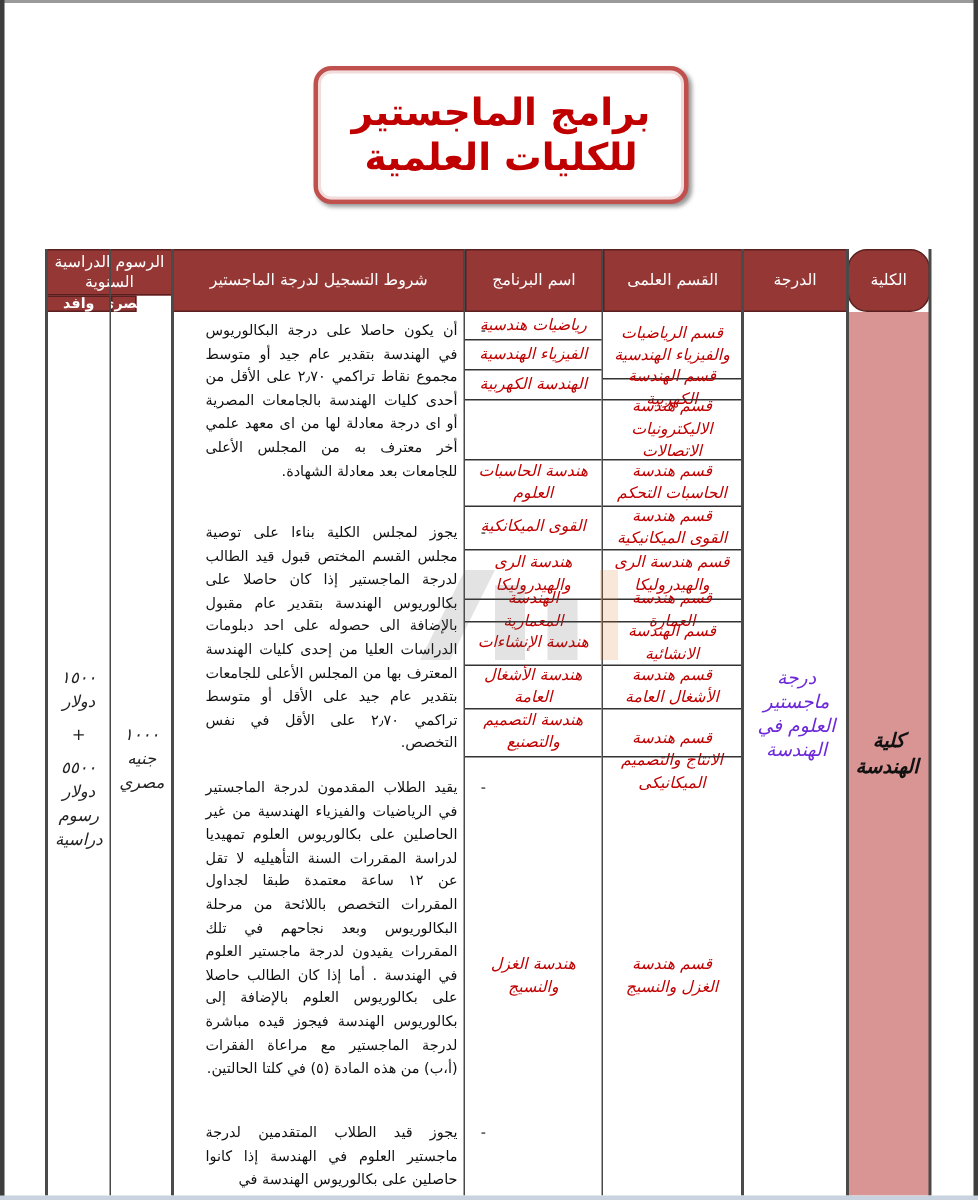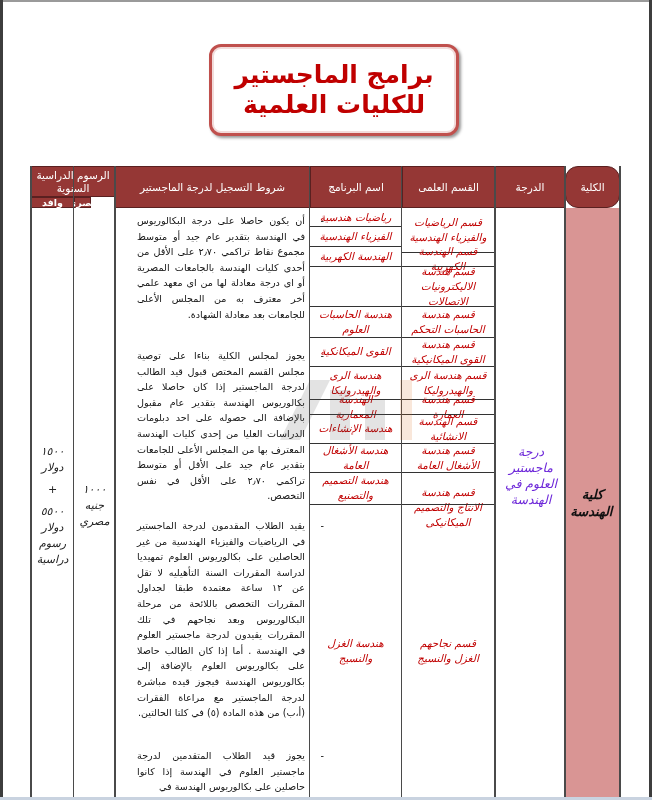--- a/index.html
+++ b/index.html
@@ -152,21 +152,21 @@
     <div class="row-line" style="left: 371px; width: 92px; top: 277px;"></div>
     <div class="cell" style="left: 371px; top: 277px; width: 92px; height: 29px;">
       <span class="red-txt" style="max-width: 78px;">قسم هندسة الأشغال العامة</span>
     </div>
     <div class="row-line" style="left: 371px; width: 92px; top: 306px;"></div>
     <div class="cell" style="left: 371px; top: 306px; width: 92px; height: 32px;">
       <span class="red-txt" style="max-width: 78px; margin-top: 38px;">قسم هندسة الانتاج والتصميم الميكانيكى</span>
     </div>
     <div class="row-line" style="left: 371px; width: 92px; top: 338px;"></div>
     <div class="cell" style="left: 371px; top: 338px; width: 92px; height: 293px;">
-      <span class="red-txt" style="max-width: 78px;">قسم نجاحهم الغزل والنسيج</span>
+      <span class="red-txt" style="max-width: 78px;">قسم هندسة الغزل والنسيج</span>
     </div>
     <div class="cell" style="left: 279px; top: 42px; width: 91px; height: 18px;">
       <span class="red-txt" style="max-width: 77px;">رياضيات هندسية</span>
     </div>
     <div class="row-line" style="left: 279px; width: 91px; top: 60px;"></div>
     <div class="cell" style="left: 279px; top: 60px; width: 91px; height: 20px;">
       <span class="red-txt" style="max-width: 77px;">الفيزياء الهندسية</span>
     </div>
     <div class="row-line" style="left: 279px; width: 91px; top: 80px;"></div>
     <div class="cell" style="left: 279px; top: 80px; width: 91px; height: 20px;">

